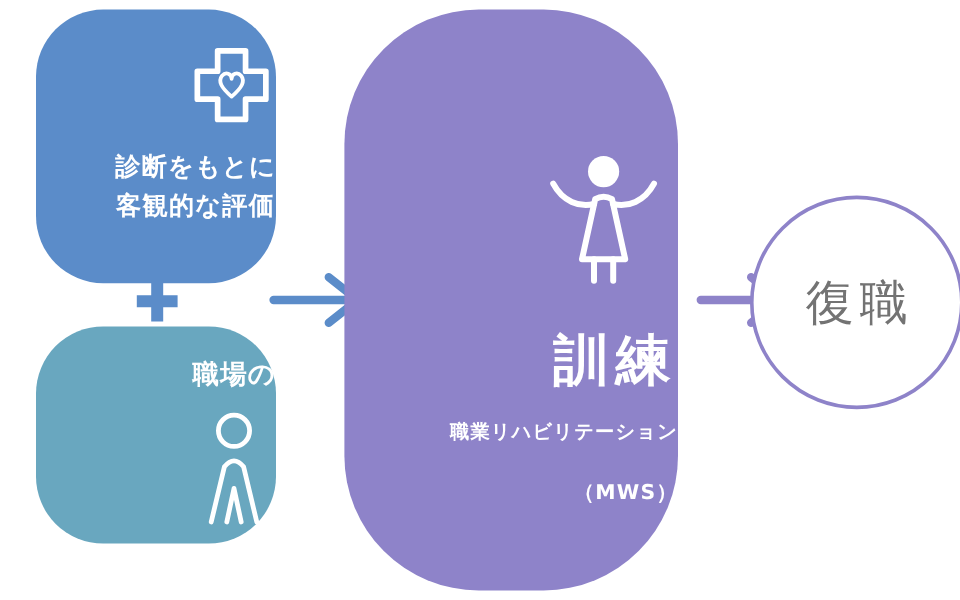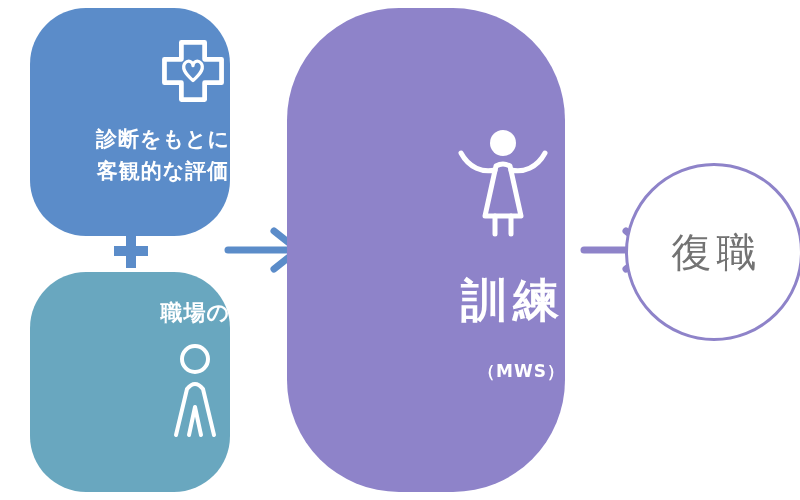--- a/index.html
+++ b/index.html
@@ -6,21 +6,21 @@
   .canvas{
     position:relative;width:800px;height:500px;background:#ffffff;overflow:hidden;
     font-family:"DejaVu Sans","Liberation Sans",sans-serif;
   }
   .box{position:absolute;display:flex;flex-direction:column;align-items:flex-end;}
   .box-blue{
     left:30px;top:8px;width:200px;height:228px;border-radius:56px;
     background:#5b8cc9;color:#fff;
   }
   .box-teal{
-    left:30px;top:272px;width:200px;height:220px;border-radius:56px;
+    left:30px;top:272px;width:200px;height:181px;border-radius:56px;
     background:#69a7bf;color:#fff;
   }
   .box-purple{
     left:287px;top:8px;width:278px;height:484px;border-radius:112px;
     background:#8e83c9;color:#fff;justify-content:flex-start;
   }
   .box-label{
     text-align:center;font-weight:bold;font-size:21px;line-height:1.5;letter-spacing:1px;
   }
   .blue-label{margin-top:16px;}
@@ -94,20 +94,21 @@
     <span class="icon-wrap person-arms-wrap">
       <svg width="124" height="122" viewBox="0 0 124 122">
         <circle cx="62" cy="17" r="13" fill="#ffffff"></circle>
         <path d="M54 44 C42 47 28 42 20 27" fill="none" stroke="#ffffff" stroke-width="5" stroke-linecap="round"></path>
         <path d="M70 44 C82 47 96 42 104 27" fill="none" stroke="#ffffff" stroke-width="5" stroke-linecap="round"></path>
         <path d="M55 40 Q62 36 69 40 L80 90 L44 90 Z" fill="none" stroke="#ffffff" stroke-width="5" stroke-linejoin="round"></path>
         <path d="M54 90 V108 M70 90 V108" fill="none" stroke="#ffffff" stroke-width="5" stroke-linecap="round"></path>
       </svg>
     </span>
     <div class="training-title">訓練</div>
+    <div class="training-sub">職業リハビリテーション</div>
     <div class="training-sub2">（MWS）</div>
   </div>
 
   <span class="arrow arrow-right">
     <svg width="78" height="56" viewBox="0 0 78 56">
       <path d="M4 28 H62" stroke="#8e83c9" stroke-width="7" stroke-linecap="round" fill="none"></path>
       <path d="M46 9 L70 28 L46 47" stroke="#8e83c9" stroke-width="7" stroke-linecap="round" stroke-linejoin="round" fill="none"></path>
     </svg>
   </span>
 

